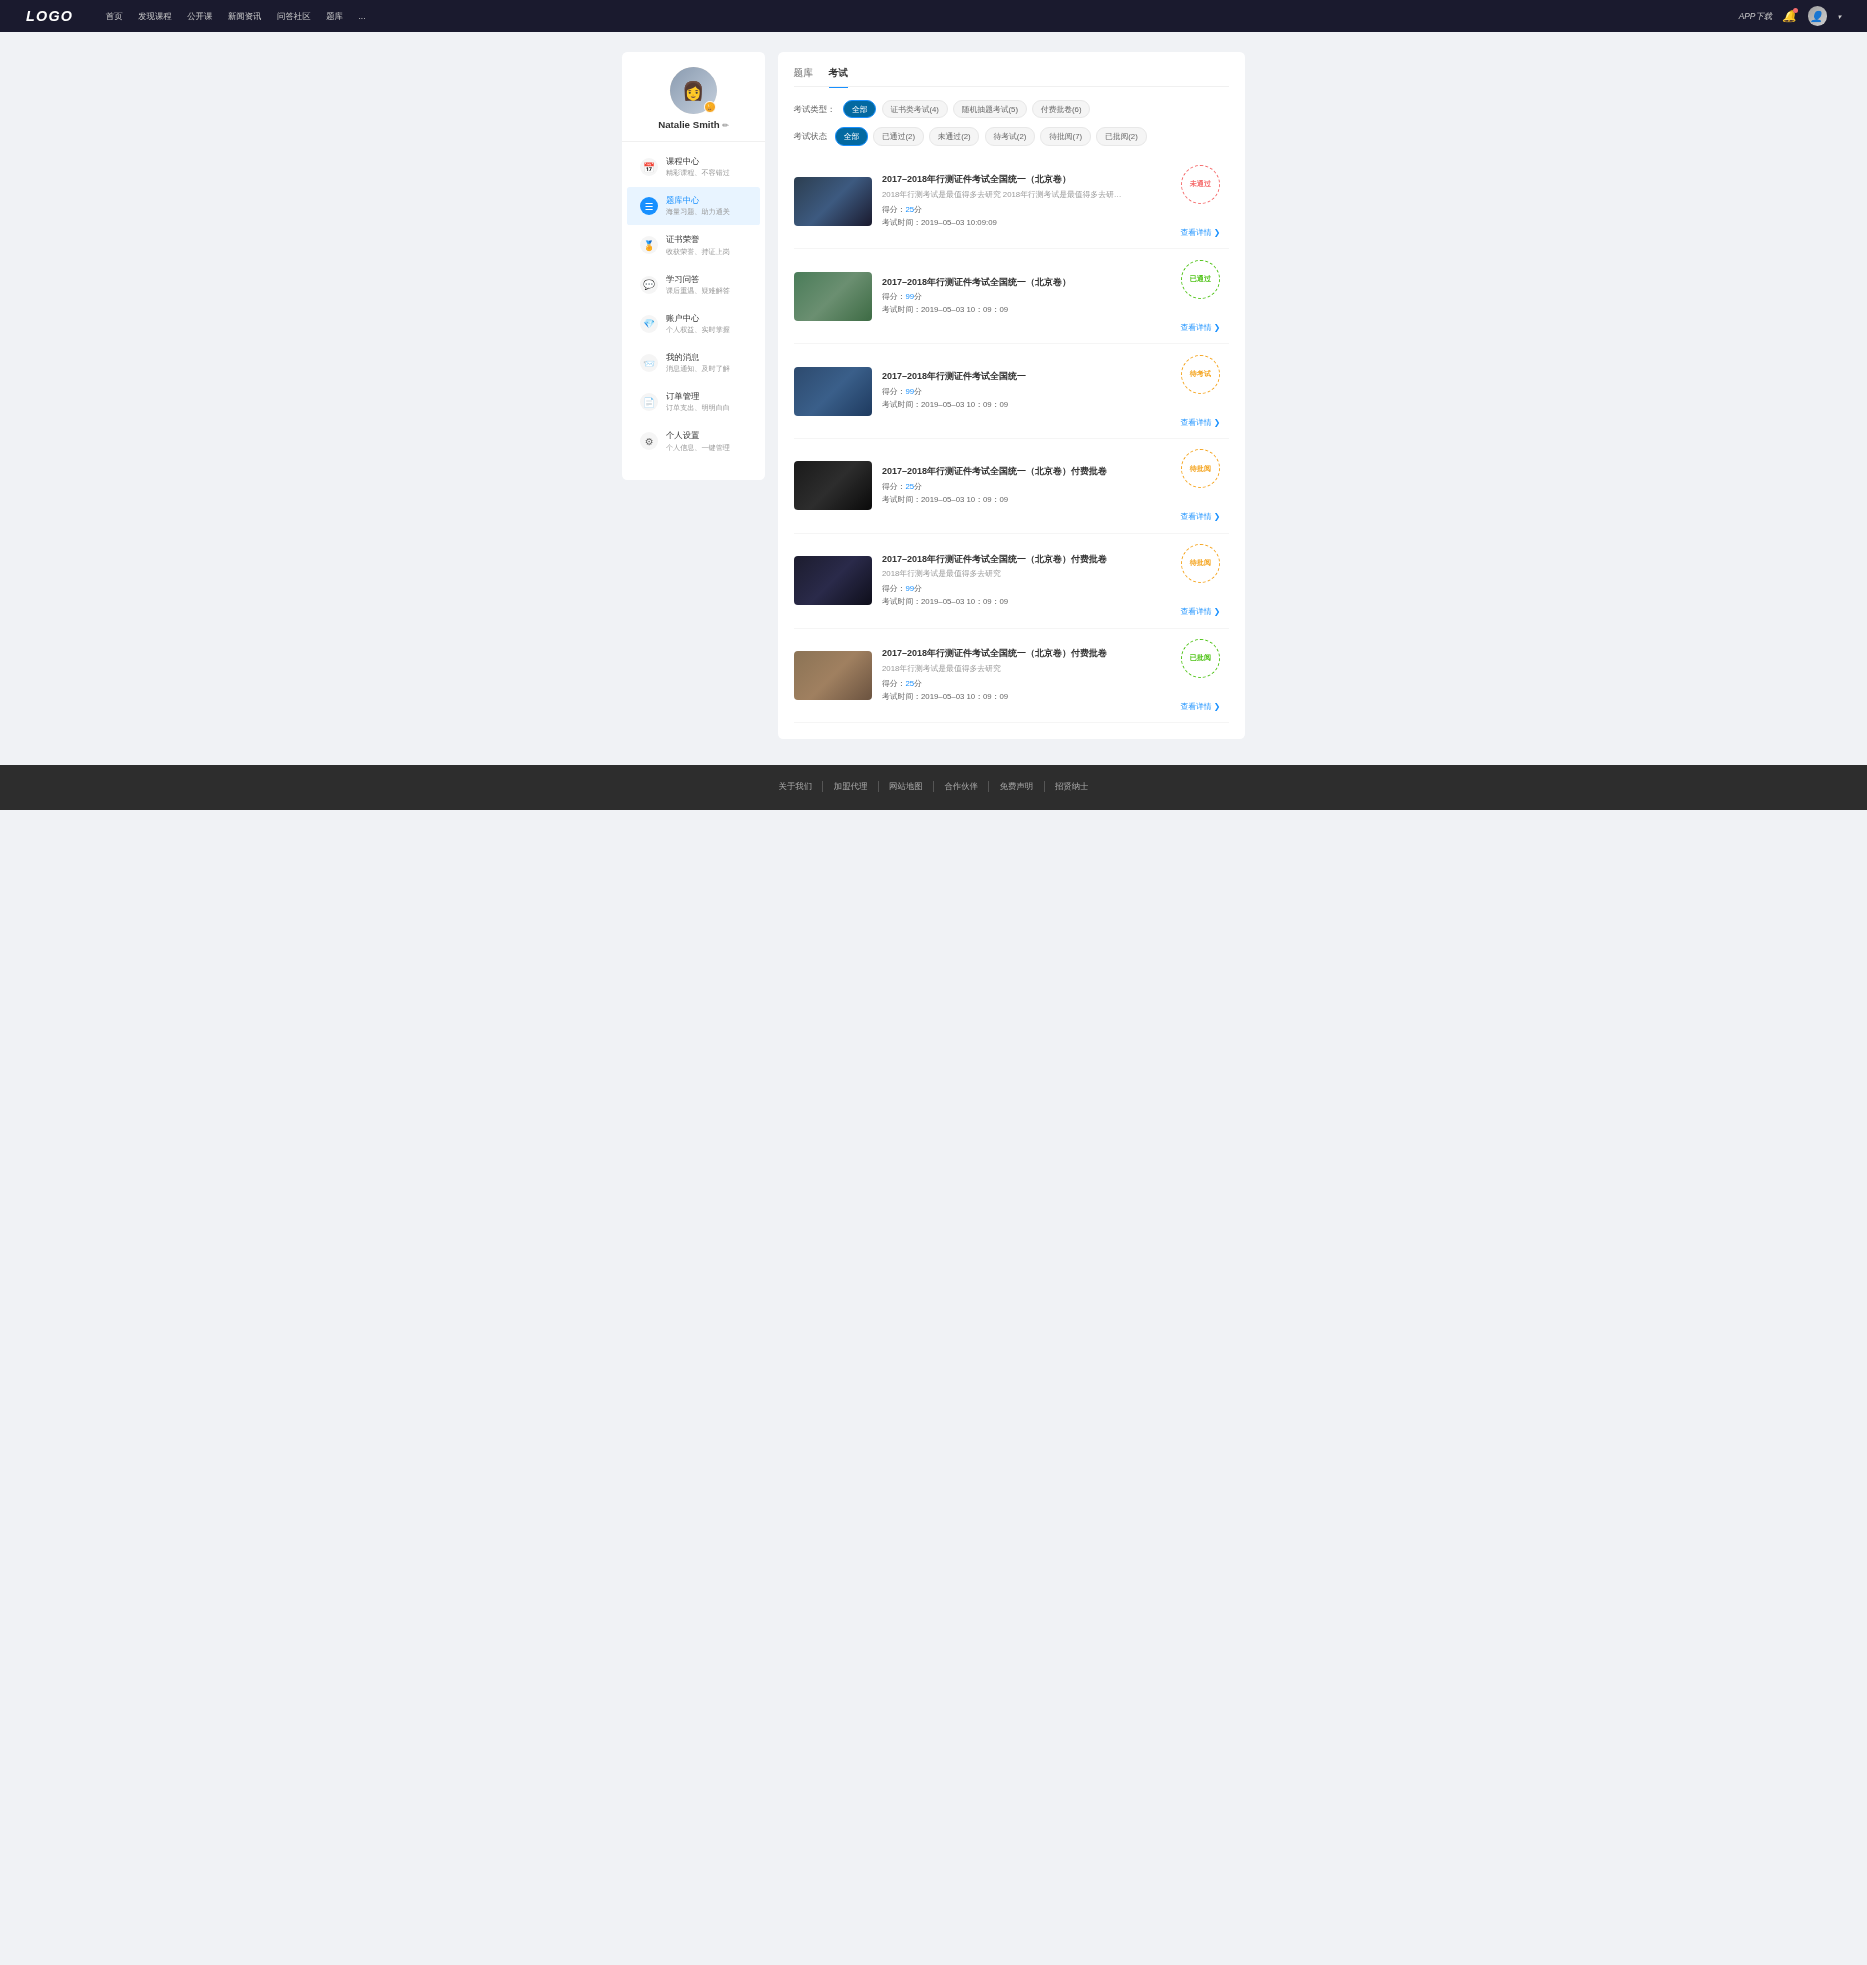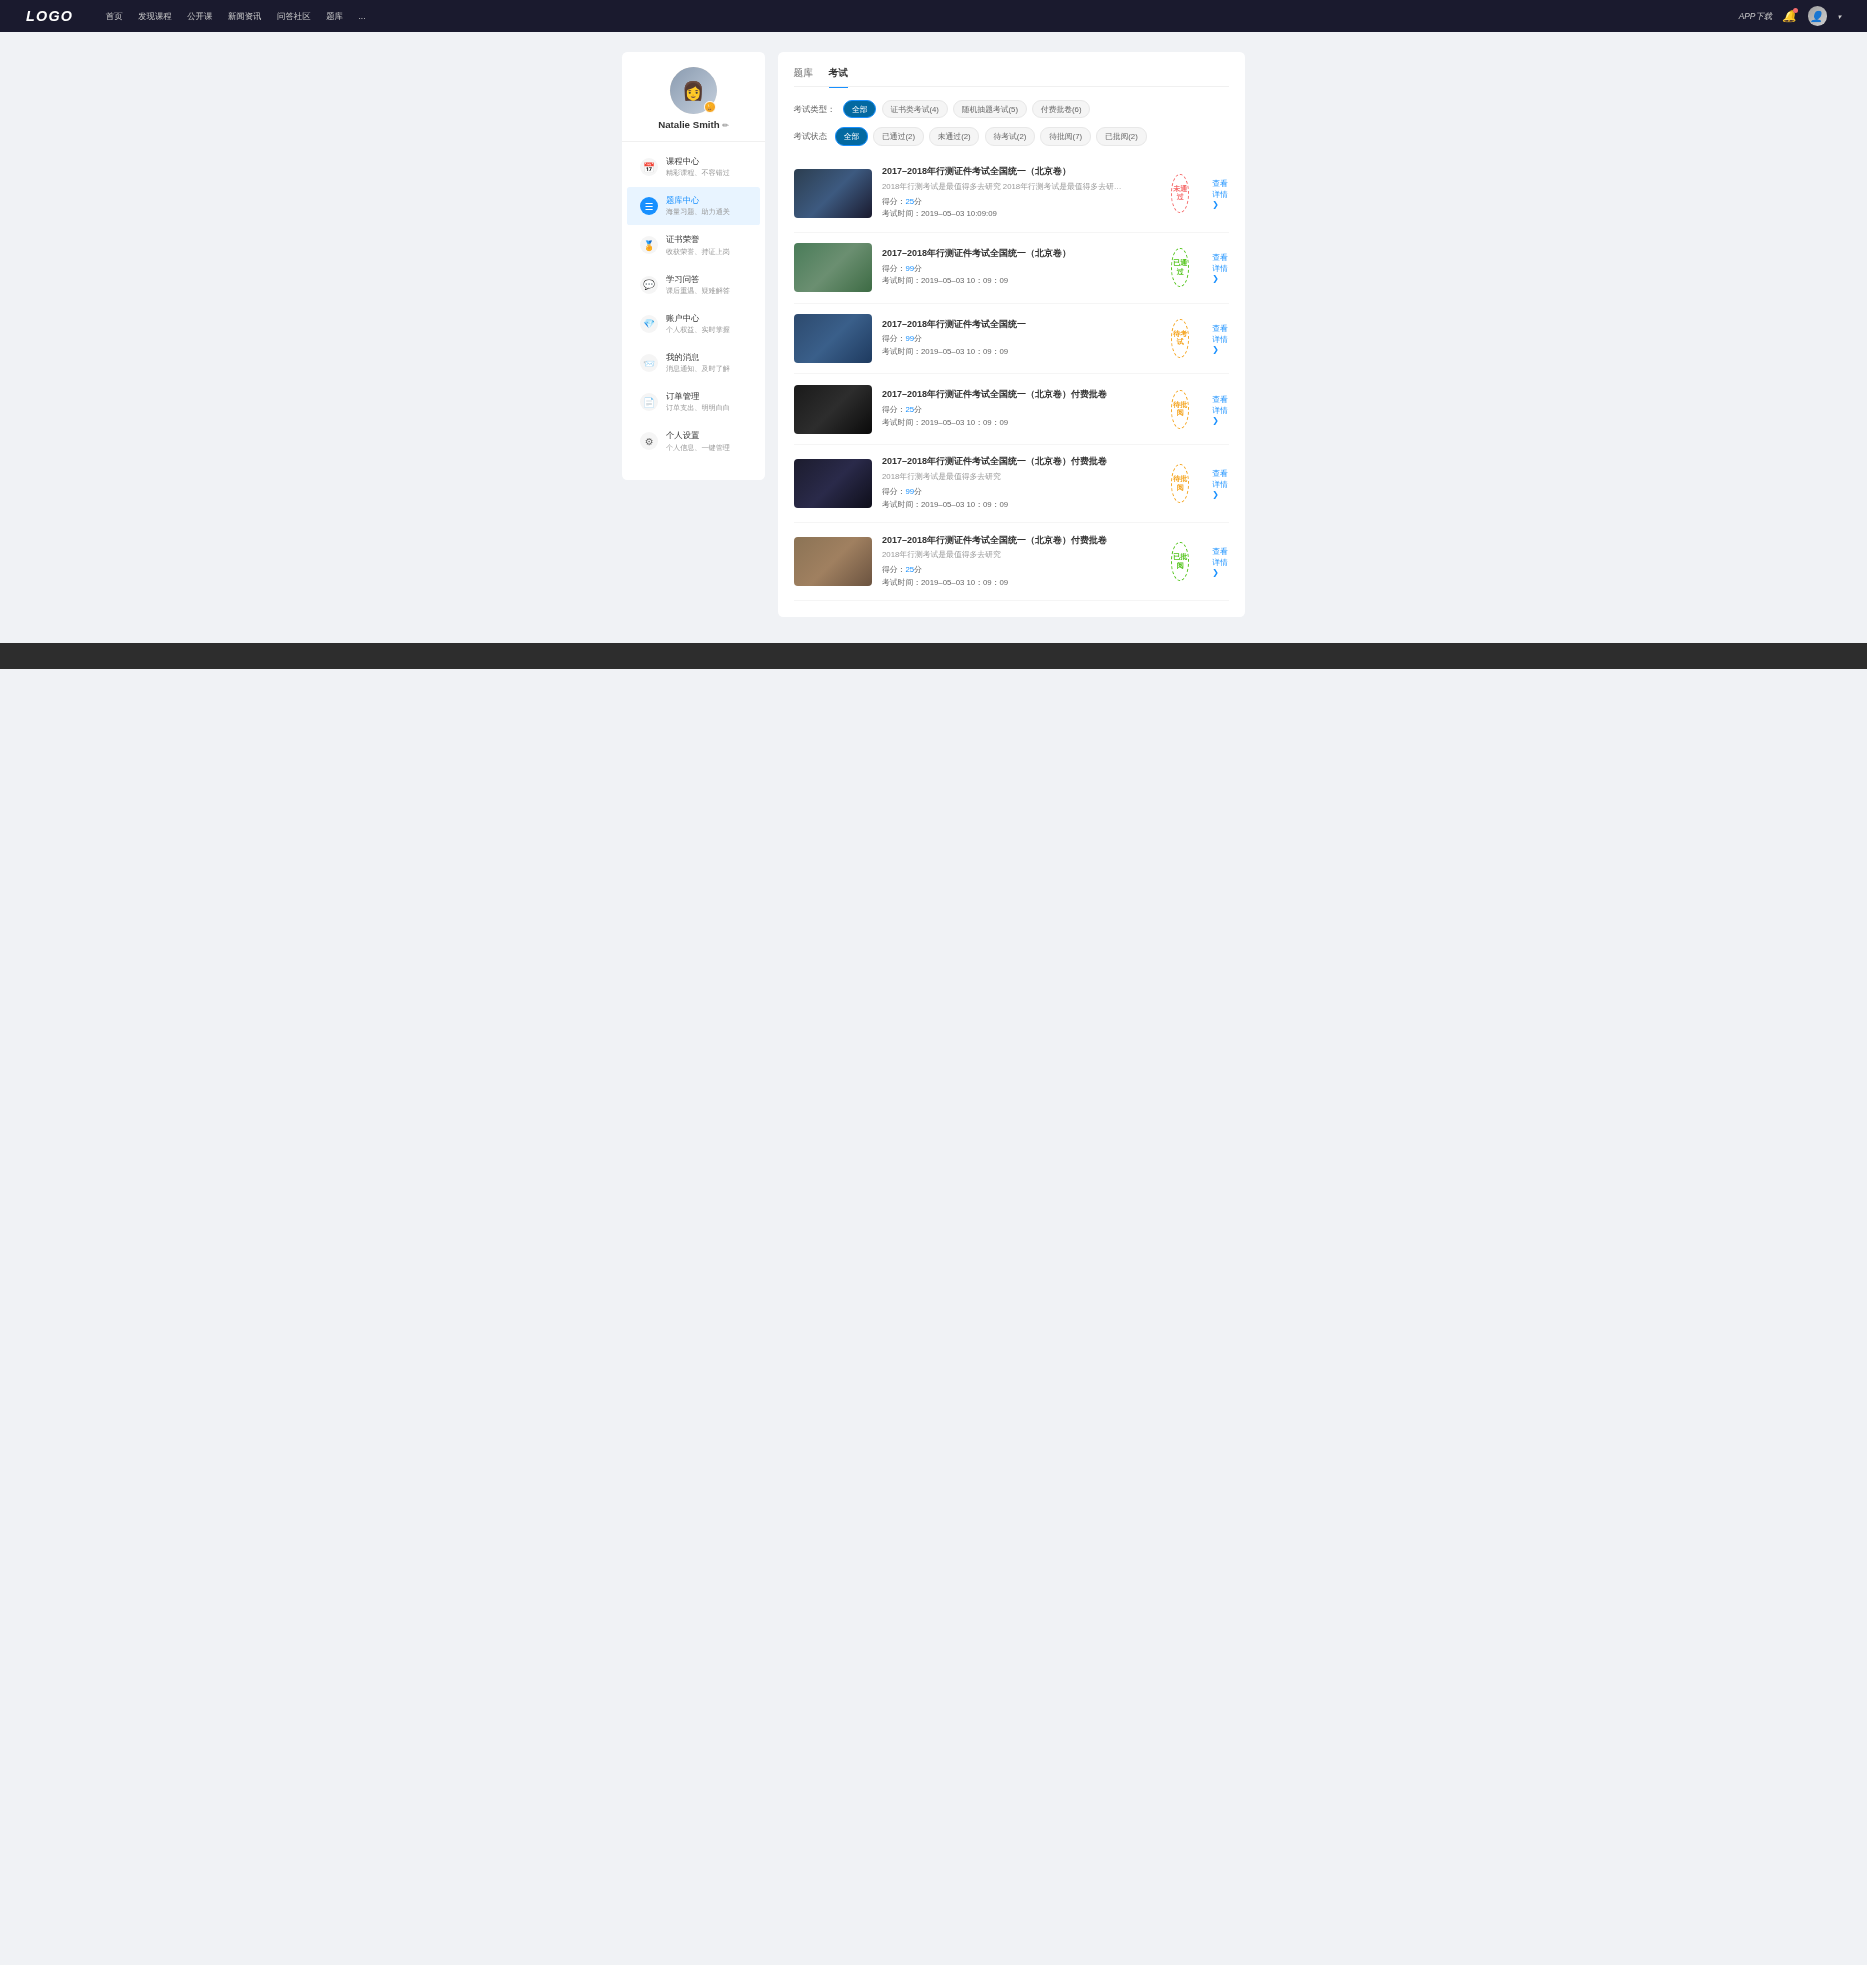--- a/index.html
+++ b/index.html
@@ -110,21 +110,21 @@
     .thumb-3 { background: linear-gradient(135deg, #2d4a6e, #3a5f8a, #1e3a5f); }
     .thumb-4 { background: linear-gradient(135deg, #1a1a1a, #2d2d2d, #0a0a0a); }
     .thumb-5 { background: linear-gradient(135deg, #1c1c2e, #2a2a4a, #0e0e1a); }
     .thumb-6 { background: linear-gradient(135deg, #8b7355, #a08060, #6b5340); }
 
     .exam-info { flex: 1; min-width: 0; }
     .exam-title { font-size: 9px; font-weight: bold; color: #333; margin-bottom: 2.6px; }
     .exam-desc { font-size: 7.8px; color: #999; margin-bottom: 3.9px; white-space: nowrap; overflow: hidden; text-overflow: ellipsis; max-width: 246px; }
     .exam-meta { font-size: 7.8px; color: #666; margin-bottom: 1.9px; }
     .exam-meta span.highlight { color: #1890ff; font-weight: normal; }
-    .exam-actions { display: flex; flex-direction: row; align-items: center; gap: 23px; flex-shrink: 0; width: 58px; justify-content: flex-end; }
+    .exam-actions { display: flex; flex-direction: column; align-items: center; gap: 23px; flex-shrink: 0; width: 58px; justify-content: flex-end; }
 
     
     .stamp {
       width: 39px;
       height: 39px;
       border-radius: 50%;
       border: 1.3px dashed;
       display: flex;
       align-items: center;
       justify-content: center;
@@ -373,14 +373,23 @@
     <div class="exam-actions">
       <div class="stamp stamp-reviewed">已批阅</div>
       <span class="exam-detail-link">查看详情 ❯</span>
     </div>
   </div>
       </div>
   </main>
 </div>
 
 <footer class="footer">
+  <div class="footer-links">
+
+  <span class="footer-link">关于我们</span>
+      <span class="footer-link">加盟代理</span>
+      <span class="footer-link">网站地图</span>
+      <span class="footer-link">合作伙伴</span>
+      <span class="footer-link">免费声明</span>
+      <span class="footer-link">招贤纳士</span>
+    </div>
 </footer>
 
 
 </body></html>

